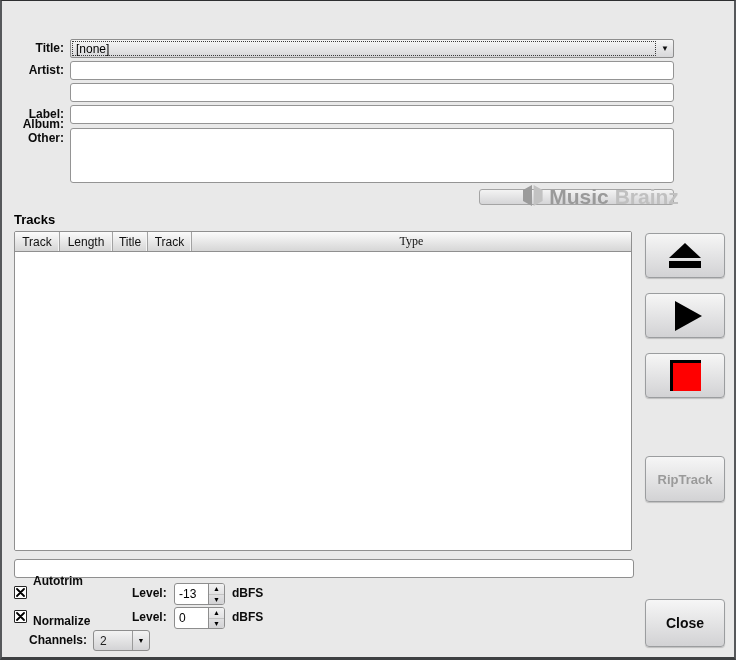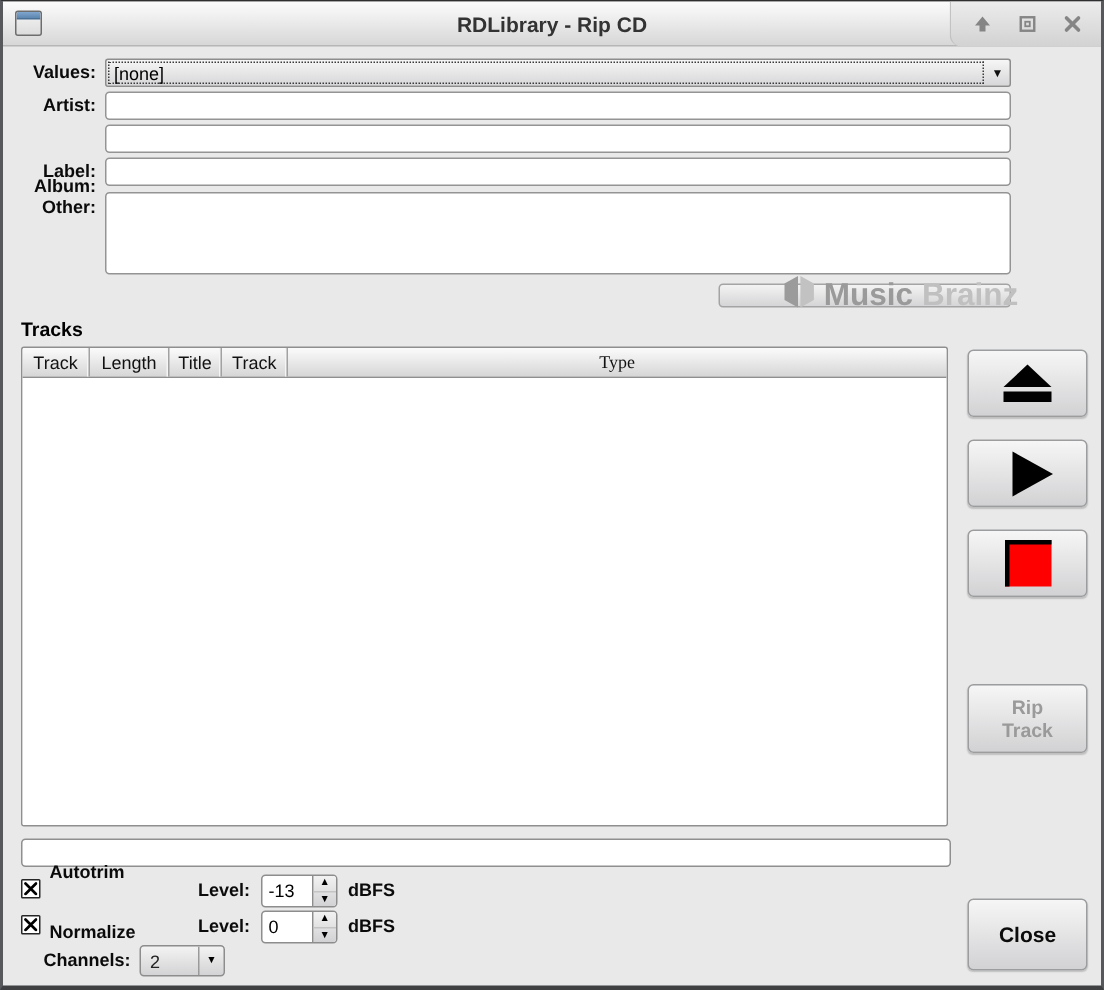--- a/index.html
+++ b/index.html
@@ -62,21 +62,21 @@
         border-right:1px solid #a2a2a2; box-shadow:inset -1px 0 0 #f5f5f5; }
   .th:last-child { border-right:none; box-shadow:none; }
   .th-track{ width:45px; } .th-length{ width:53px; } .th-title{ width:35px; }
   .th-artist{ width:44px; } .th-type{ flex:1;font-family:Liberation Serif, serif; }
   .tbody { height:299px; background:#fff; }
 
   
   .tbtn { position:absolute; left:643px; width:80px; height:45px;
           border:1px solid #9b9d9f; border-radius:4px;
           background:linear-gradient(#f6f6f6,#d2d2d4);
-          display:flex; flex-direction:column; align-items:center; justify-content:center;
+          display:flex; flex-direction:row; align-items:center; justify-content:center;
           box-shadow:0 1px 1px rgba(0,0,0,.18); }
   .eject-tri { width:0; height:0; border-left:16px solid transparent;
                border-right:16px solid transparent; border-bottom:15px solid #000; }
   .eject-bar { width:32px; height:7px; background:#000; margin-top:3px; }
   .play-tri { width:0; height:0; border-top:15px solid transparent; border-bottom:15px solid transparent;
               border-left:27px solid #000; margin-left:6px; }
   .stop-sq { width:31px; height:31px; background:#ff0000; border-top:3px solid #000; border-left:3px solid #000; }
   .rip-btn { top:455px; height:46px; font-weight:bold; font-size:13px; color:#9a9a9a;
              line-height:15px; text-align:center; }
 
@@ -102,46 +102,22 @@
                background:linear-gradient(#f6f6f6,#d2d2d4);
                display:flex; align-items:center; justify-content:center;
                font-weight:bold; font-size:14px; color:#0b0b0b;
                box-shadow:0 1px 1px rgba(0,0,0,.18); }
 </style>
 </head>
 <body>
 
 <div class="window">
 
-  <div class="titlebar">
-    <div class="win-icon">
-        <div class="bar"></div>
-      </div>
-    <div class="title">RDLibrary - Rip CD</div>
-    <div class="win-controls">
-      <span>
-        <svg width="14" height="14" viewBox="0 0 14 14">
-            <path d="M7 2 L12 8 H9 V12 H5 V8 H2 Z" fill="#858585"></path>
-          </svg>
-      </span>
-      <span>
-        <svg width="14" height="14" viewBox="0 0 14 14">
-            <rect x="2.5" y="2.5" width="9" height="9" fill="none" stroke="#858585" stroke-width="1.6"></rect>
-            <rect x="5.5" y="5.5" width="3" height="3" fill="none" stroke="#858585" stroke-width="1.2"></rect>
-          </svg>
-      </span>
-      <span>
-        <svg width="14" height="14" viewBox="0 0 14 14">
-            <path d="M3 3 L11 11 M11 3 L3 11" stroke="#858585" stroke-width="2.4" stroke-linecap="round"></path>
-          </svg>
-      </span>
-    </div>
-  </div>
-
-  <div class="flabel" style="top:38px;">Values:</div>
+
+  <div class="flabel" style="top:38px;">Title:</div>
   <div class="combo-title">
     <div class="focus">[none]</div>
     <div class="arrow">▼</div>
   </div>
 
   <div class="flabel" style="top:60px;">Artist:</div>
   <input class="tinput" style="top: 60px;" value="">
 
   <div class="flabel" style="top:82px;margin-top:32px;">Album:</div>
   <input class="tinput" style="top: 82px;" value="">

